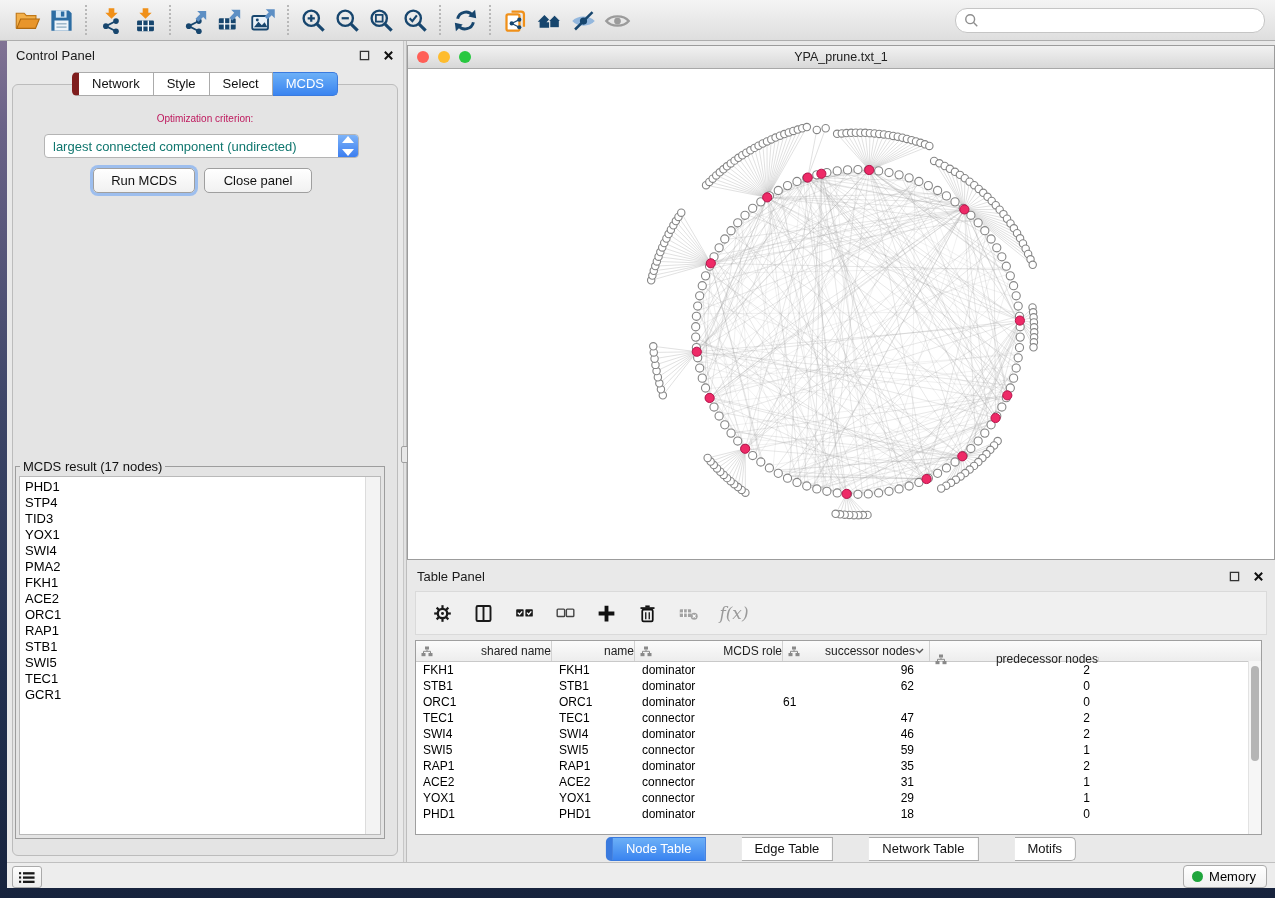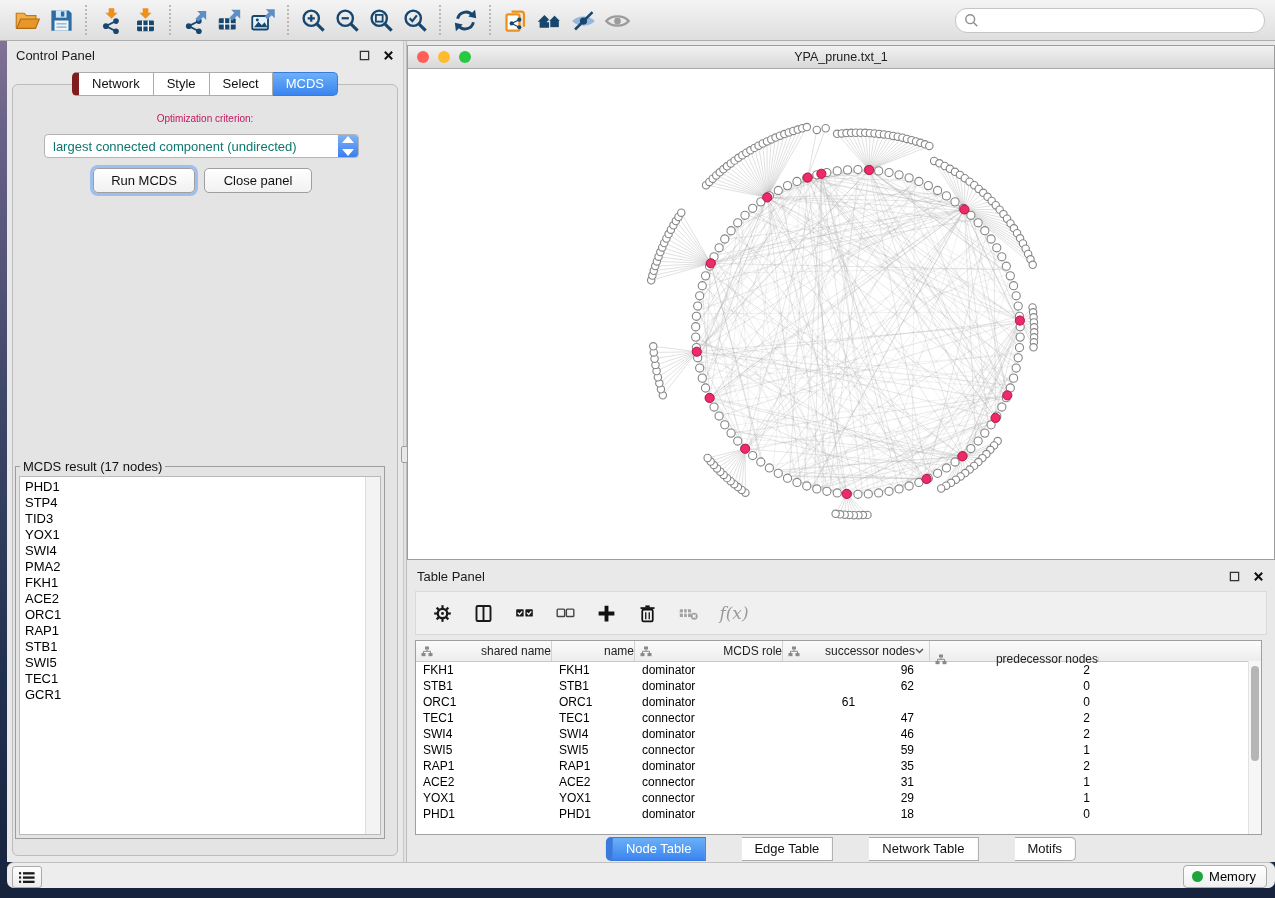--- a/index.html
+++ b/index.html
@@ -18,21 +18,21 @@
   #search-box{margin-left:auto;width:292px;height:23px;background:#fff;border:1px solid #c5c5c5;
     border-radius:12px;display:flex;align-items:center;padding:0 8px;}
   #search-box svg{width:15px;height:15px;flex:0 0 auto;}
   #search-input{border:none;outline:none;background:transparent;flex:1;font-size:13px;margin-left:5px;
     font-family:"Liberation Sans",sans-serif;}
   
   #left-region{left:7px;top:41px;width:396px;height:821px;background:#e9e9e9;}
   #divider-v{left:403px;top:41px;width:4px;height:821px;background:#e2e2e2;border-left:1px solid #c7c7c7;border-right:1px solid #bdbdbd;box-sizing:border-box;}
   #divider-handle{left:-3px;top:405px;width:9px;height:15px;background:#e8e8e8;border:1px solid #9f9f9f;border-radius:2px;}
   #right-region{left:407px;top:41px;width:868px;height:821px;background:#e9e9e9;}
-  #status-bar{left:7px;top:862px;width:1268px;height:26px;background:#ededed;border-top:1px solid #c0c0c0;box-sizing:border-box;border-radius:7px;}
+  #status-bar{left:7px;top:862px;width:1268px;height:26px;background:#ededed;border-top:1px solid #c0c0c0;box-sizing:border-box;}
   
   .panel-title{font-size:13px;color:#1b1b1b;}
   .winbtn{width:14px;height:14px;display:inline-flex;align-items:center;justify-content:center;cursor:pointer;}
   .winbtn svg{width:11px;height:11px;}
   
   #cp-title{left:9px;top:7px;}
   #cp-btns{right:8px;top:7px;display:flex;gap:10px;}
   #cp-body{left:5px;top:43px;width:384px;bottom:6px;background:#e4e4e4;border:1px solid #bcbcbc;border-radius:6px;}
   .seg-tabs{display:flex;}
   #cp-tabs{top:31px;left:50%;transform:translateX(-50%);z-index:3;}
@@ -1165,21 +1165,21 @@
             <div class="td" style="width: 136px; text-align: left; padding: 0px 0px 0px 7px;">STB1</div>
             <div class="td" style="width: 83px; text-align: left; padding: 0px 0px 0px 7px;">STB1</div>
             <div class="td" style="width: 148px; text-align: left; padding: 0px 0px 0px 7px;">dominator</div>
             <div class="td" style="width: 147px; text-align: right; padding: 0px 16px 0px 0px;">62</div>
             <div class="td" style="width: 169px; text-align: right; padding: 0px 9px 0px 0px;">0</div>
           </div>
           <div class="tr">
             <div class="td" style="width: 136px; text-align: left; padding: 0px 0px 0px 7px;">ORC1</div>
             <div class="td" style="width: 83px; text-align: left; padding: 0px 0px 0px 7px;">ORC1</div>
             <div class="td" style="width: 148px; text-align: left; padding: 0px 0px 0px 7px;">dominator</div>
-            <div class="td" style="width: 147px; text-align: center; padding: 0px 16px 0px 0px;">61</div>
+            <div class="td" style="width: 147px; text-align: left; padding: 0px 16px 0px 0px;">61</div>
             <div class="td" style="width: 169px; text-align: right; padding: 0px 9px 0px 0px;">0</div>
           </div>
           <div class="tr">
             <div class="td" style="width: 136px; text-align: left; padding: 0px 0px 0px 7px;">TEC1</div>
             <div class="td" style="width: 83px; text-align: left; padding: 0px 0px 0px 7px;">TEC1</div>
             <div class="td" style="width: 148px; text-align: left; padding: 0px 0px 0px 7px;">connector</div>
             <div class="td" style="width: 147px; text-align: right; padding: 0px 16px 0px 0px;">47</div>
             <div class="td" style="width: 169px; text-align: right; padding: 0px 9px 0px 0px;">2</div>
           </div>
           <div class="tr">

